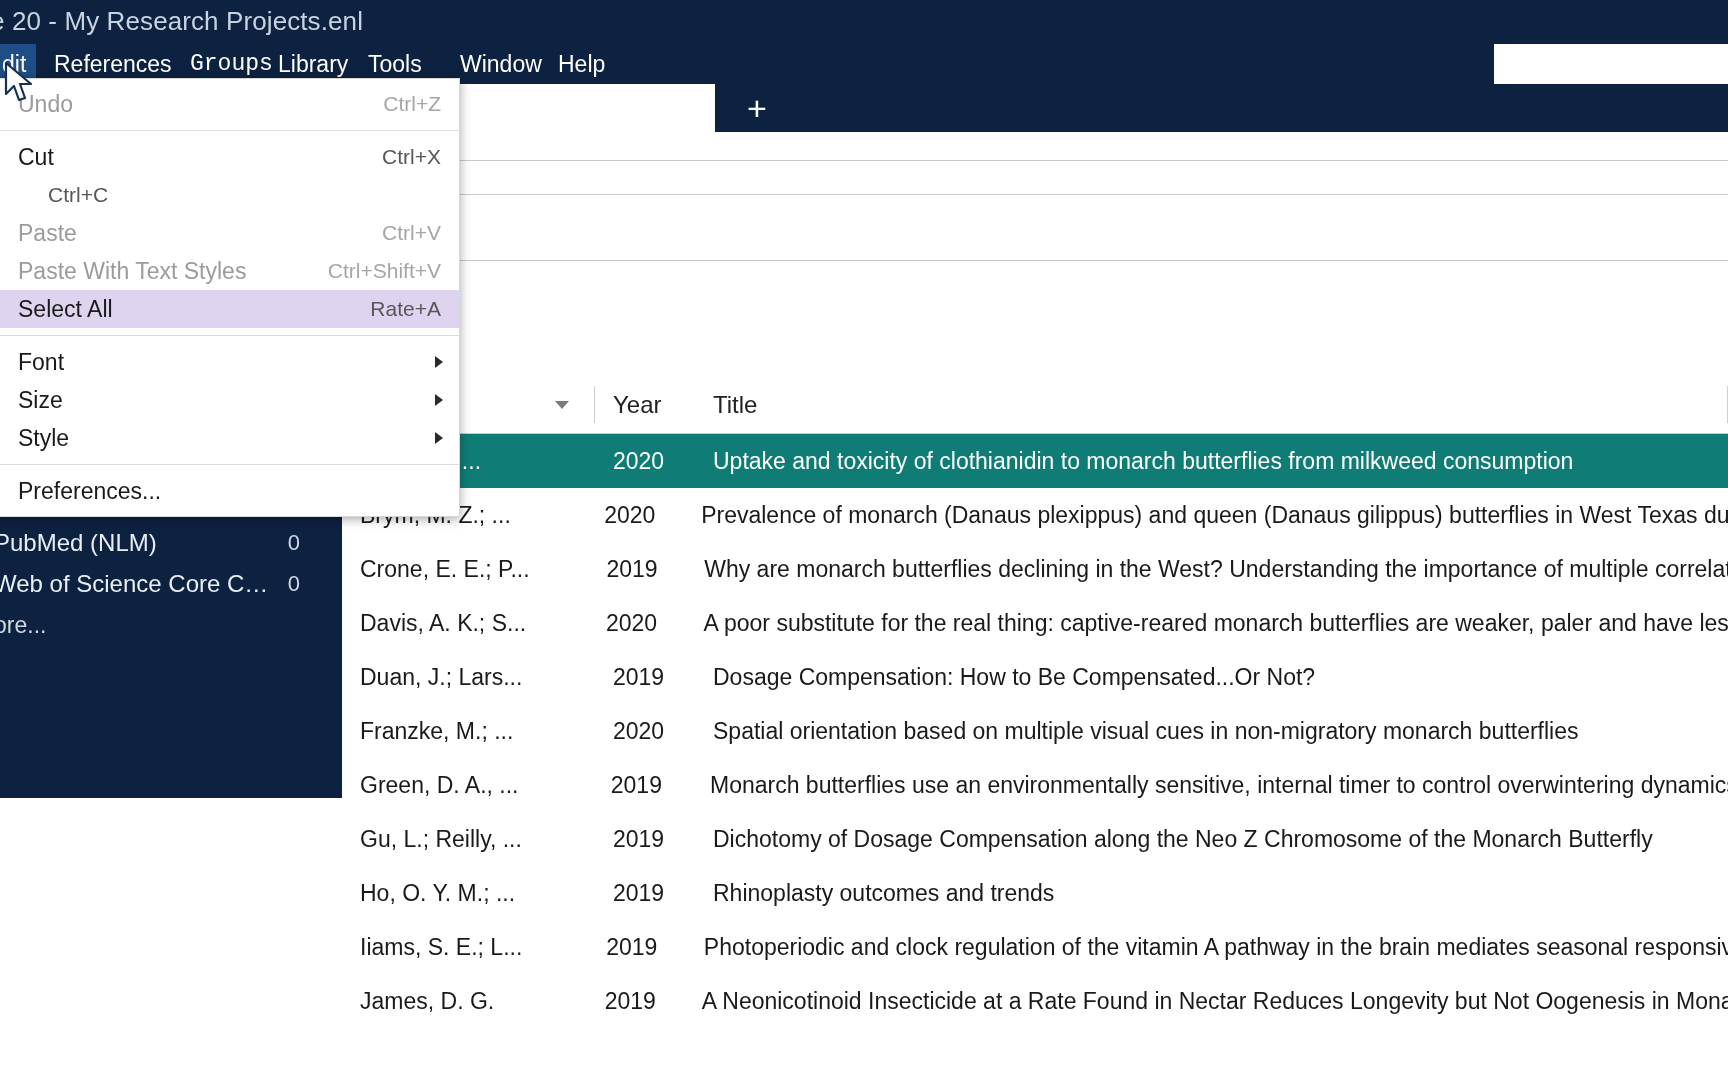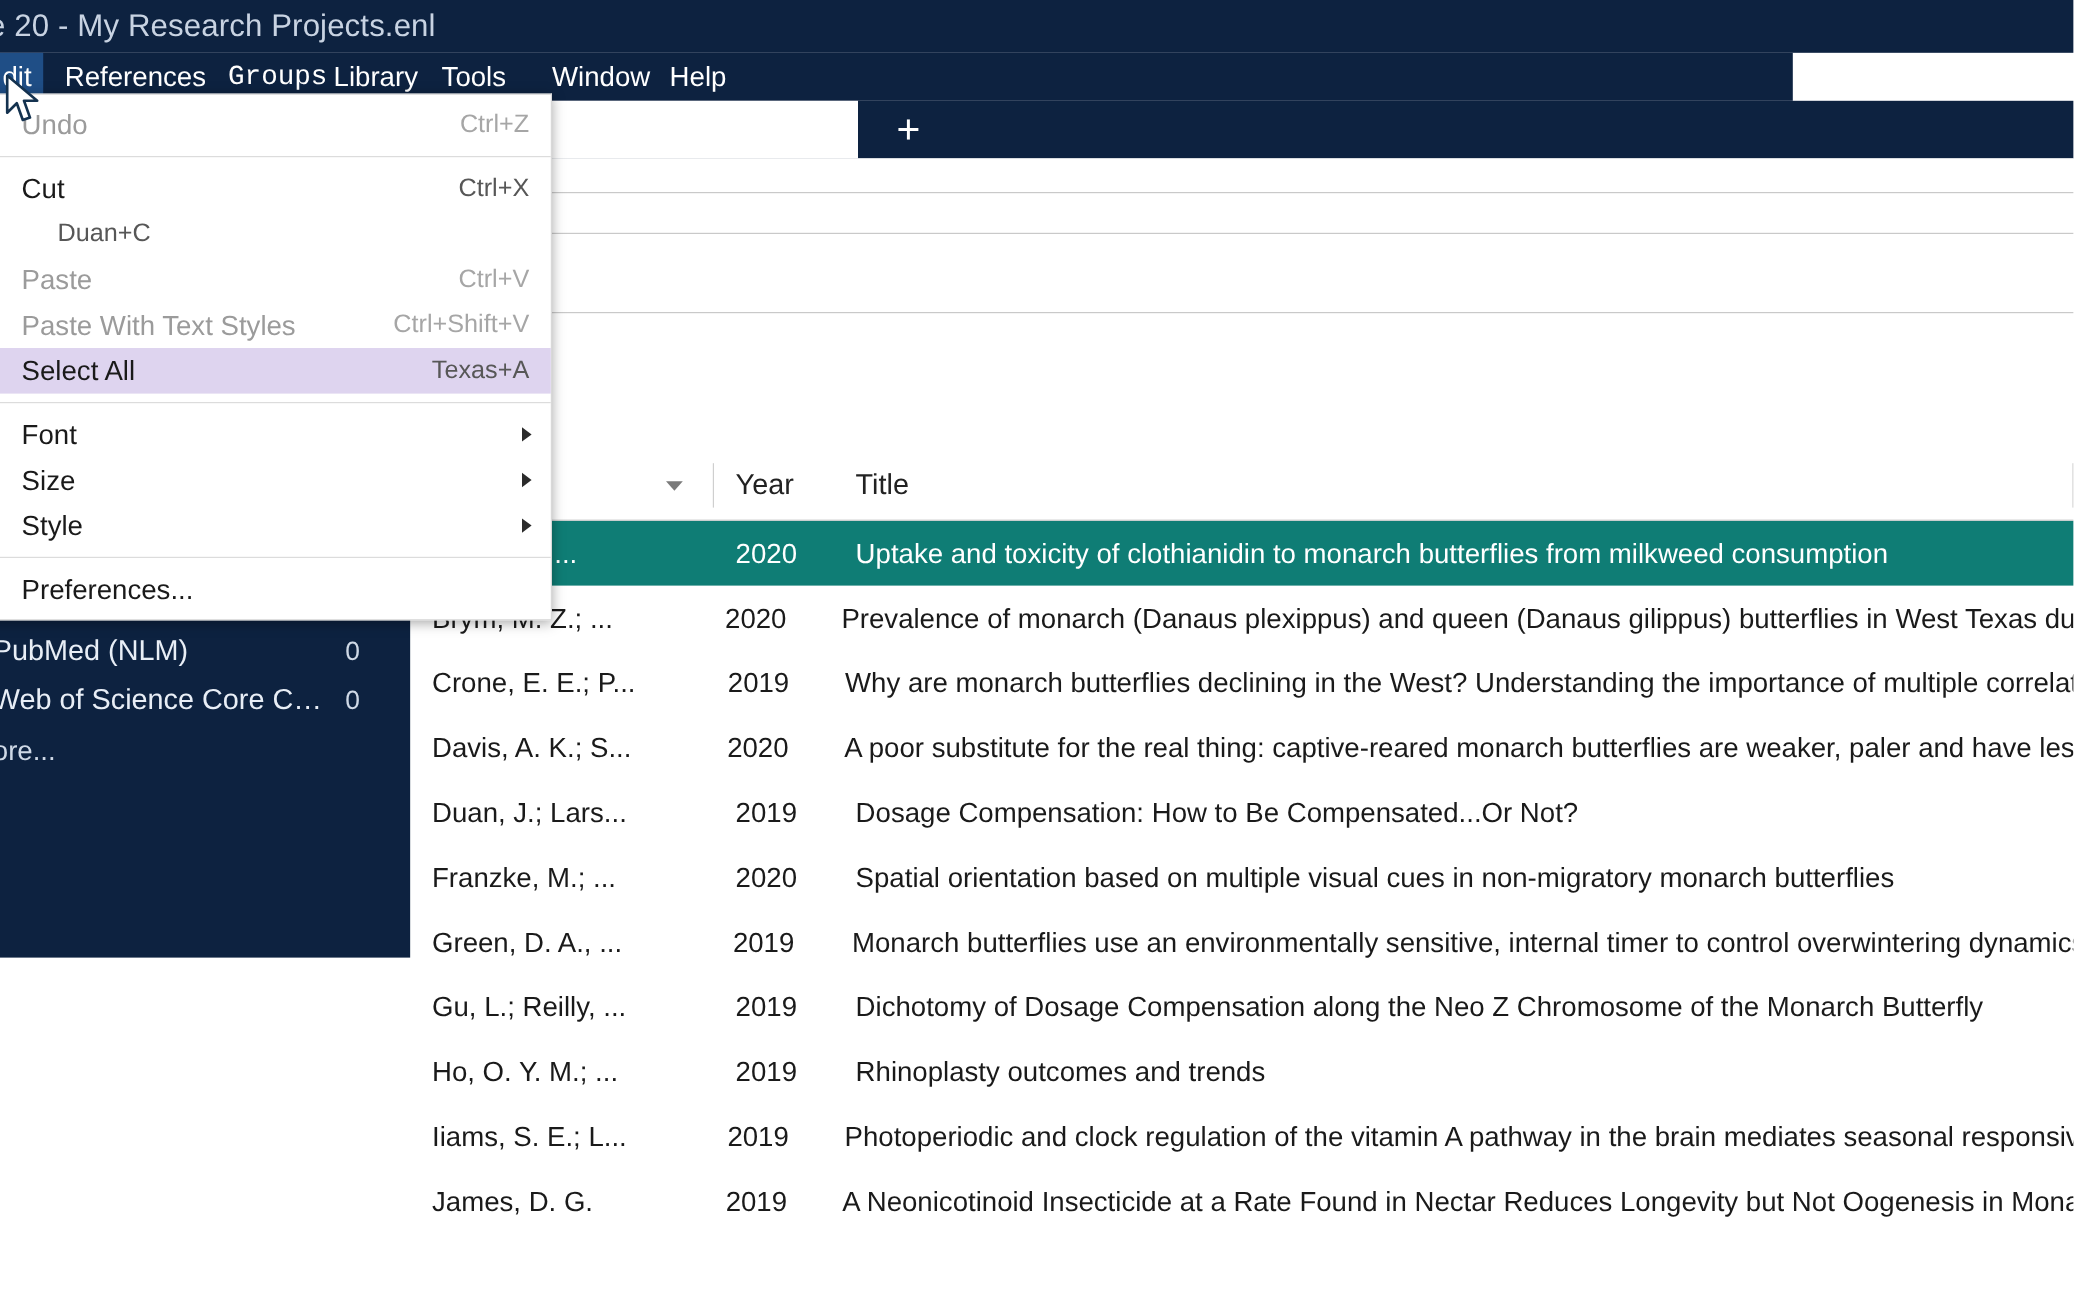--- a/index.html
+++ b/index.html
@@ -328,33 +328,33 @@
       <div class="mi disabled">
         <span class="label">Undo</span>
         <span class="shortcut">Ctrl+Z</span>
       </div>
       <div class="mi-sep"></div>
       <div class="mi">
         <span class="label">Cut</span>
         <span class="shortcut">Ctrl+X</span>
       </div>
       <div class="mi">
-        <span class="shortcut">Duan+C</span>
+        <span class="shortcut">Ctrl+C</span>
       </div>
       <div class="mi disabled">
         <span class="label">Paste</span>
         <span class="shortcut">Ctrl+V</span>
       </div>
       <div class="mi disabled">
         <span class="label">Paste With Text Styles</span>
         <span class="shortcut">Ctrl+Shift+V</span>
       </div>
       <div class="mi highlight">
         <span class="label">Select All</span>
-        <span class="shortcut">Texas+A</span>
+        <span class="shortcut">Rate+A</span>
       </div>
       <div class="mi-sep"></div>
       <div class="mi">
         <span class="label">Font</span>
         <span class="submenu-arrow"></span>
       </div>
       <div class="mi">
         <span class="label">Size</span>
         <span class="submenu-arrow"></span>
       </div>

